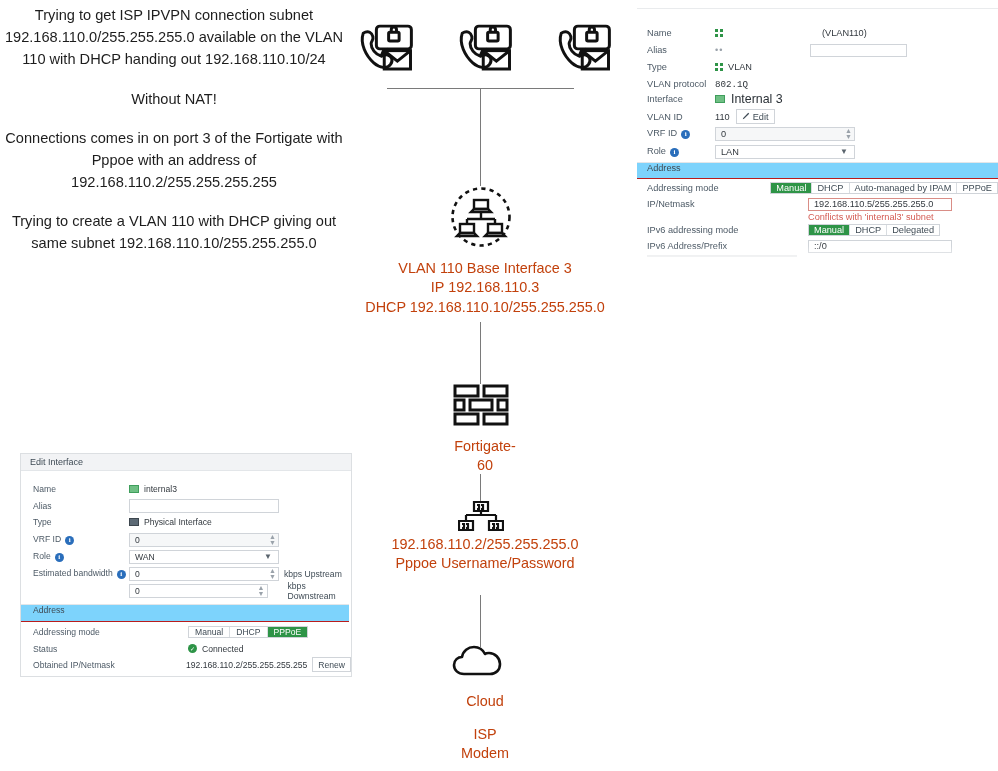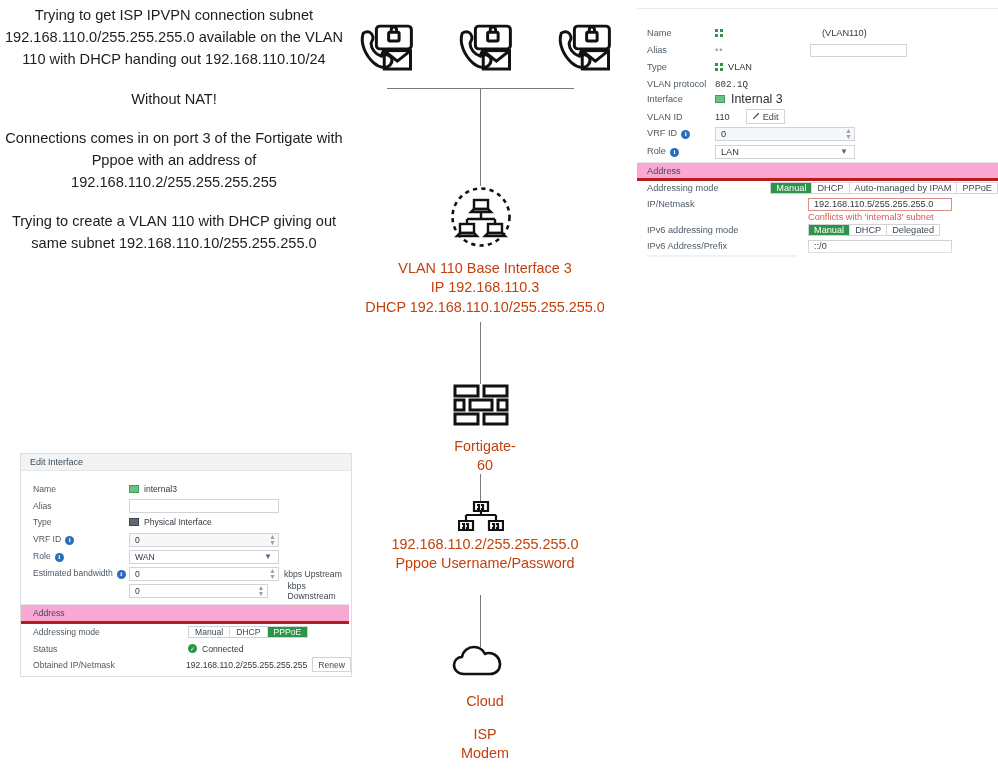--- a/index.html
+++ b/index.html
@@ -56,21 +56,21 @@
   }
   .caret{margin-left:auto;margin-right:6px;color:#5a646d;font-size:8px;}
   .seg{display:flex;border:1px solid #d0d4d9;background:#fff;box-sizing:border-box;}
   .seg span{
     display:flex;align-items:center;justify-content:center;
     border-right:1px solid #d9dde1;box-sizing:border-box;
     color:#3f4b55;white-space:nowrap;
   }
   .seg span:last-child{border-right:none;}
   .seg span.on{background:#2e9447;color:#fff;}
-  .sectionbar{background:#f9a8d4;border-top:1px solid #e3e6e9;border-bottom:3px solid #b91c1c;display:flex;align-items:center;}
+  .sectionbar{background:#7dd3fc;border-top:1px solid #e3e6e9;border-bottom:1px solid #b91c1c;display:flex;align-items:flex-start;}
   .infoi{
     display:inline-flex;align-items:center;justify-content:center;
     width:9px;height:9px;border-radius:50%;background:#2a6ebb;color:#fff;
     font-size:7px;font-weight:bold;font-family:"Liberation Serif",serif;
     margin-left:4px;vertical-align:middle;
   }
   .okdot{
     display:inline-flex;align-items:center;justify-content:center;
     width:9px;height:9px;border-radius:50%;background:#2e9447;color:#fff;
     font-size:6px;margin-right:5px;
@@ -269,21 +269,21 @@
   </div>
 
   <div class="abs row" style="left:10px;top:82px;width:345px;height:18px;">
     <span class="lbl" style="width:68px;">Interface</span>
     <span class="nicicon" style="margin-right:6px;"></span>
     <span style="color:#2b3137;font-size:12.4px;">Internal 3</span>
   </div>
 
   <div class="abs row" style="left:10px;top:101px;width:345px;height:15px;">
     <span class="lbl" style="width:68px;">VLAN ID</span>
-    <span style="color:#32383e;margin-right:16px;">110</span>
+    <span style="color:#32383e;margin-right:6px;">110</span>
     <span class="btn" style="height:13px;padding:0 5px;gap:3px;">
       <span>
         <svg viewBox="0 0 10 10" width="8" height="8">
             <path d="M1 9 l1.6 -.5 L9 2.2 L7.8 1 L1.5 7.4z" fill="#3f4b55"></path>
           </svg>
       </span>
       <span>Edit</span>
     </span>
   </div>
 

